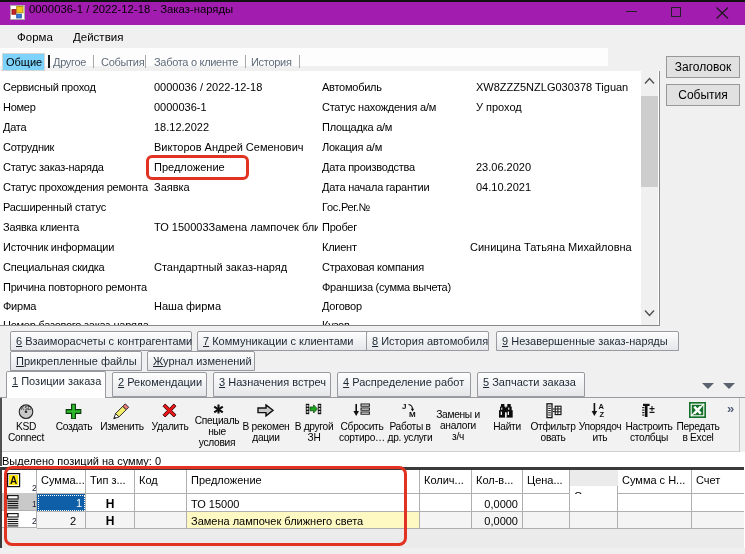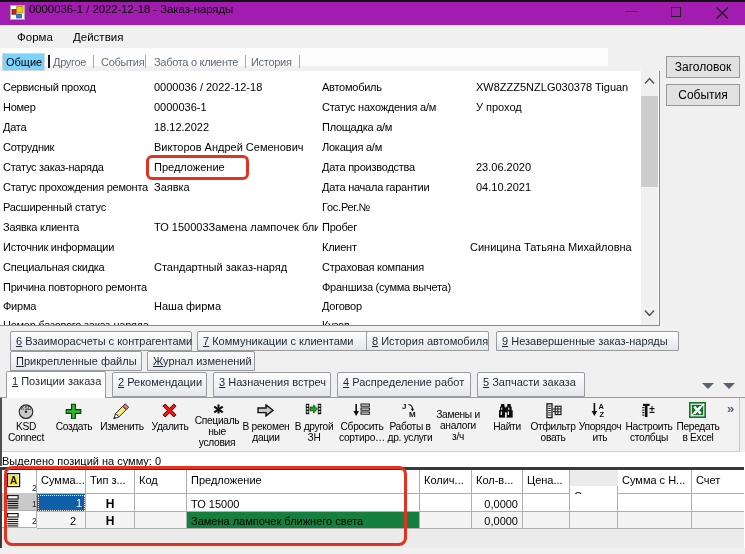--- a/index.html
+++ b/index.html
@@ -341,21 +341,21 @@
             <line x1="0.5" y1="8.5" x2="11.3" y2="8.5"></line>
             <line x1="0.5" y1="10.7" x2="11.3" y2="10.7"></line>
             <line x1="0.5" y1="12.9" x2="11.3" y2="12.9"></line>
           </g>
         </svg>
       <div class="abs" style="left:30px;top:5px;font-size:8.5px;color:#223">2</div>
     </div>
     <div class="gcell" style="left:35px;top:42px;width:49px;height:17px;background:#f4f4f4;text-align:right;padding:3px 9px 0 0">2</div>
     <div class="gcell" style="left:84px;top:42px;width:49px;height:17px;background:#f4f4f4;text-align:center;font-weight:bold;font-size:12px;padding-top:2px">Н</div>
     <div class="gcell" style="left:133px;top:42px;width:52px;height:17px;background:#f4f4f4"></div>
-    <div class="gcell" style="left:185px;top:42px;width:233px;height:17px;background:#15803d;padding:3px 12px 0 4px">Замена лампочек ближнего света</div>
+    <div class="gcell" style="left:185px;top:42px;width:233px;height:17px;background:#fef9c3;padding:3px 12px 0 4px">Замена лампочек ближнего света</div>
     <div class="gcell" style="left:418px;top:42px;width:52px;height:17px;background:#f4f4f4"></div>
     <div class="gcell" style="left:470px;top:42px;width:51px;height:17px;background:#f4f4f4;text-align:right;padding:3px 4px 0 0">0,0000</div>
     <div class="gcell" style="left:521px;top:42px;width:47px;height:17px;background:#f4f4f4"></div>
     <div class="gcell" style="left:568px;top:42px;width:48px;height:17px;background:#f4f4f4"></div>
     <div class="gcell" style="left:616px;top:42px;width:74px;height:17px;background:#f4f4f4"></div>
     <div class="gcell" style="left:690px;top:42px;width:52px;height:17px;background:#f4f4f4;border-right:none"></div>
   </div>
 </div>
 <div class="redbox" style="left:146px;top:155px;width:103px;height:25px;border-width:3.5px;border-radius:6px"></div>
 <div class="redbox" style="left:4px;top:466px;width:403px;height:80px;border-width:3.5px;border-radius:8px"></div>

